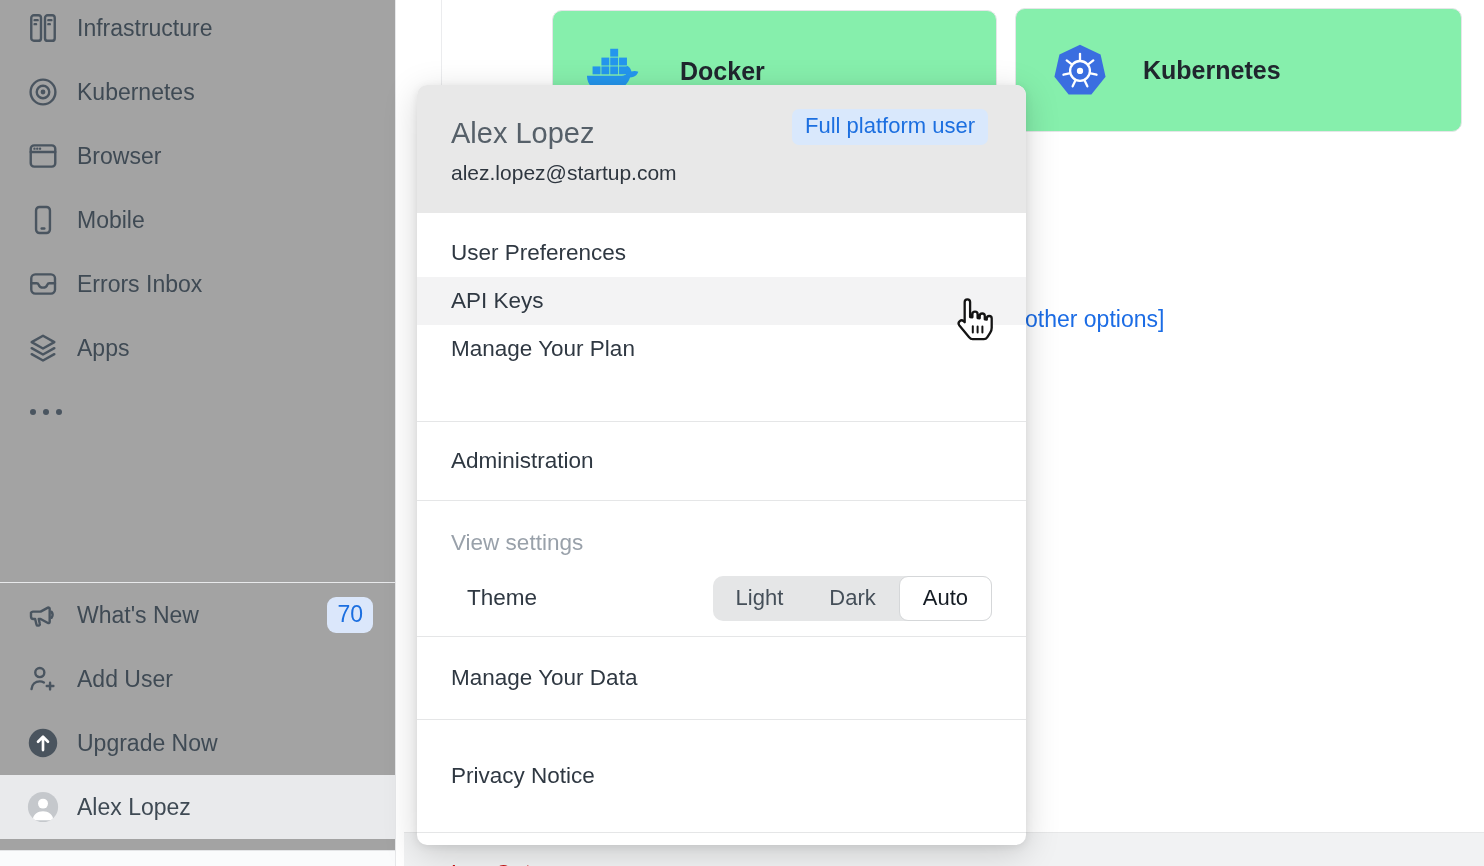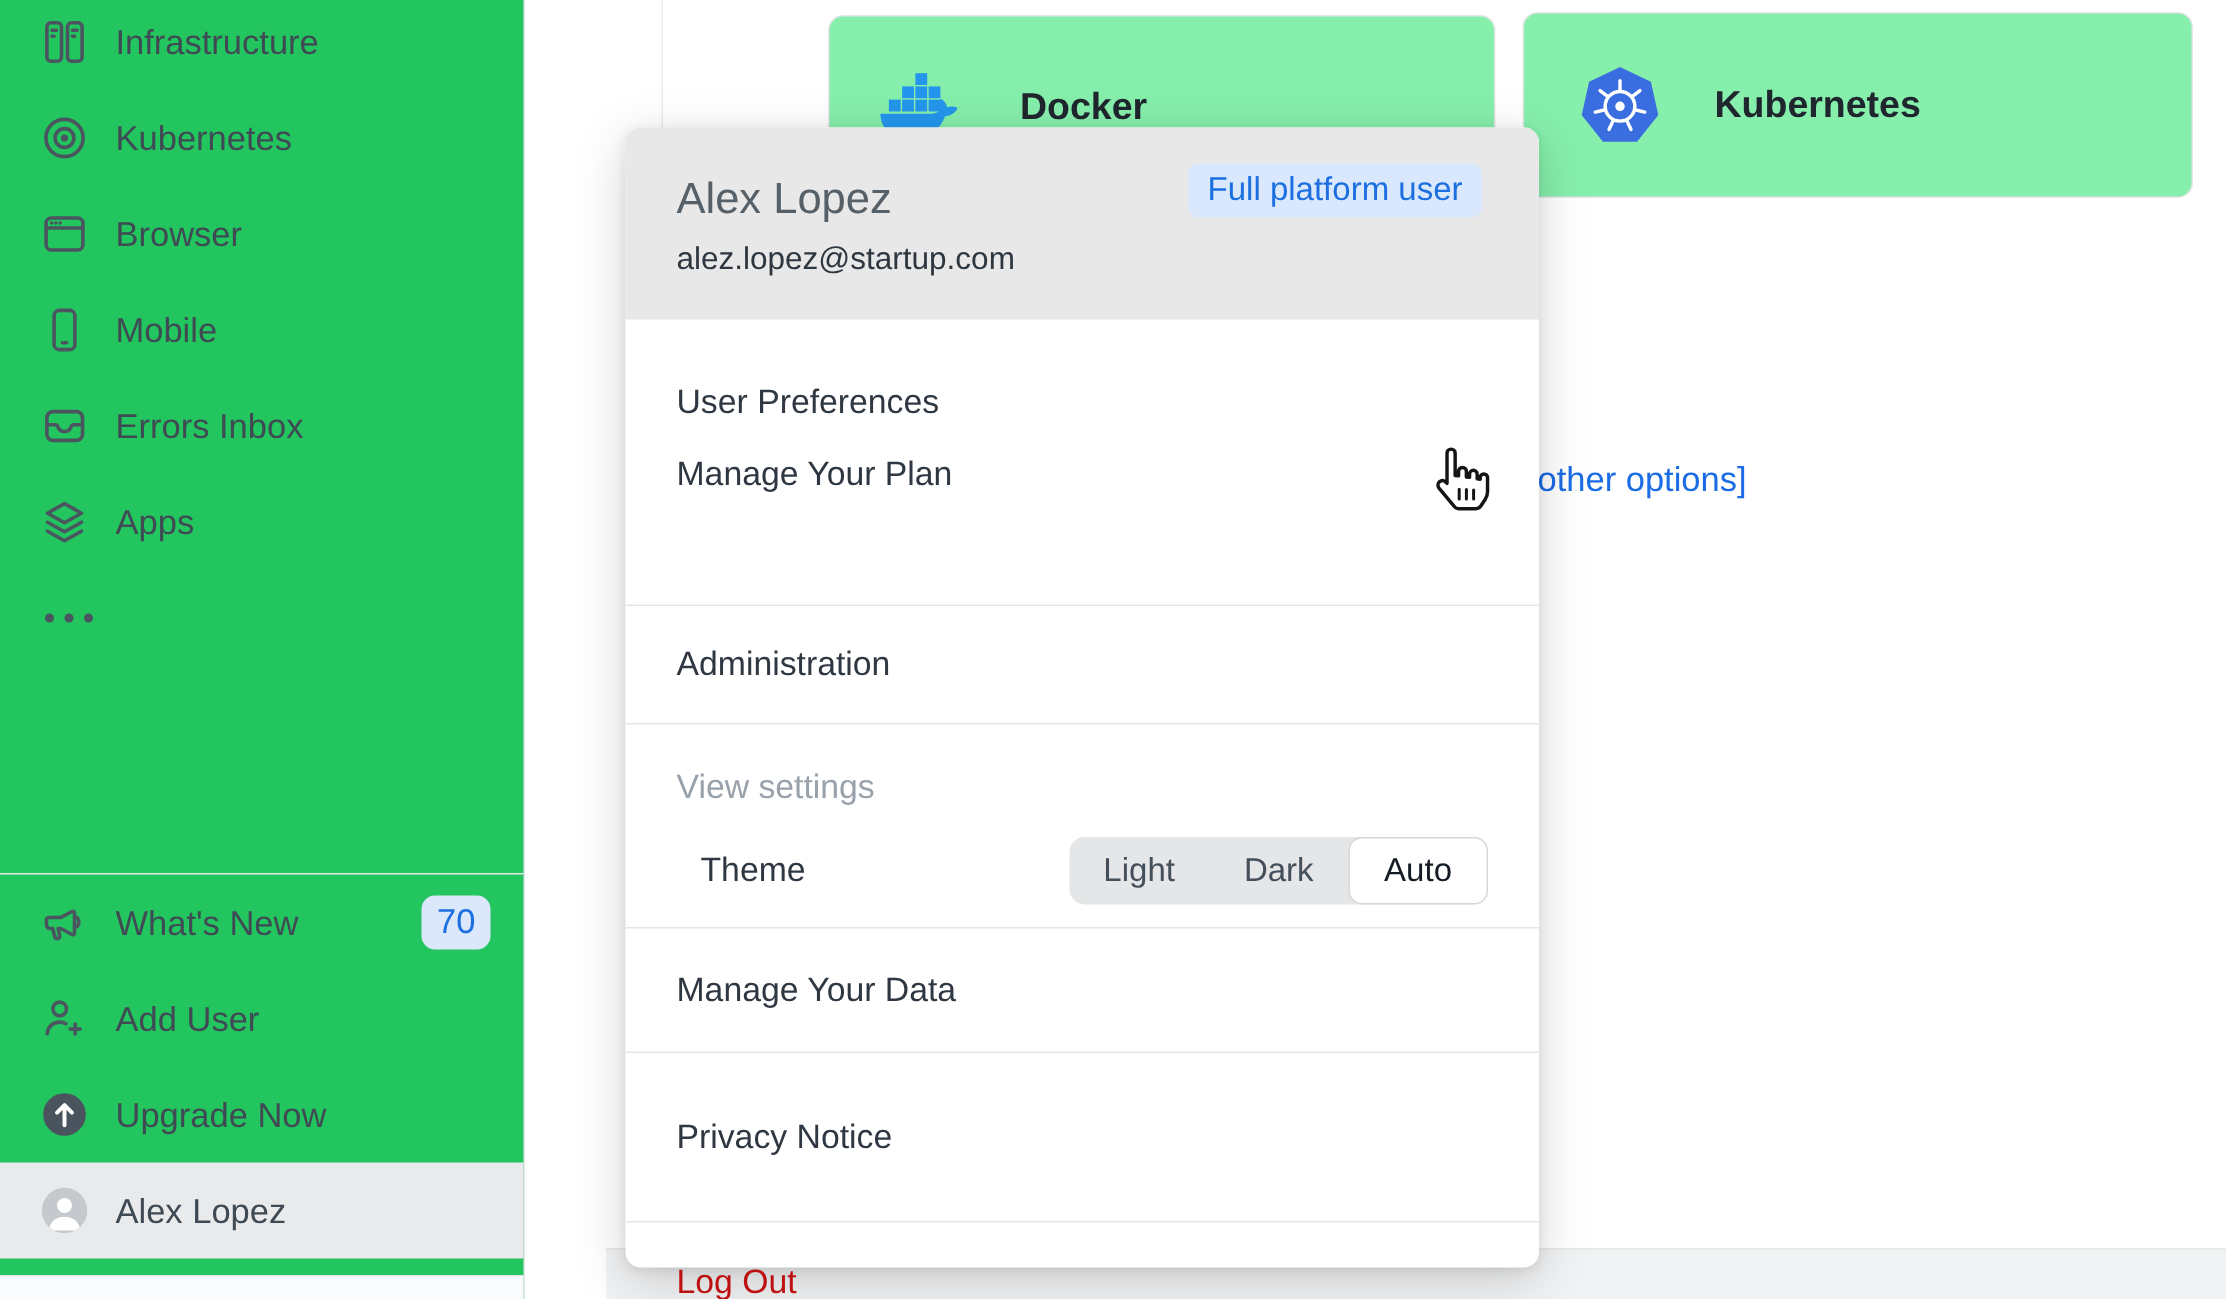--- a/index.html
+++ b/index.html
@@ -1,22 +1,22 @@
 <!DOCTYPE html>
 <html><head>
 <meta charset="utf-8">
 <style>
   * { margin:0; padding:0; box-sizing:border-box; }
   html,body { width:1484px; height:866px; overflow:hidden; background:#fff;
               font-family:"Liberation Sans","DejaVu Sans",sans-serif; }
   .stage { position:relative; width:1484px; height:866px; background:#fff; }
 
   
-  .sidebar { position:absolute; left:0; top:0; width:350px; height:866px;
-             background:#22c55e; border-right:1px solid #e7e8ea; z-index:2; }
+  .sidebar { position:absolute; left:0; top:0; width:396px; height:866px;
+             background:#a3a3a3; border-right:1px solid #e7e8ea; z-index:2; }
   .side-list { position:absolute; left:0; top:-4px; right:0; }
   .side-item { height:64px; display:flex; align-items:center; padding-left:26px;
                color:#3f4a54; font-size:23px; cursor:pointer; }
   .side-item .icn { width:34px; height:34px; margin-right:17px; flex:0 0 34px;
                     display:flex; align-items:center; justify-content:center; color:#4a5560; }
   .side-item svg { width:32px; height:32px; stroke:#4a5560; fill:none;
                    stroke-width:1.8; stroke-linecap:round; stroke-linejoin:round; }
   .side-more { height:64px; display:flex; align-items:center; padding-left:30px; gap:7px; cursor:pointer; }
   .side-more i { width:6px; height:6px; border-radius:50%; background:#4a5560; }
   .side-footer { position:absolute; left:0; top:582px; right:0; border-top:1px solid #e8e9eb; }
@@ -47,21 +47,21 @@
   .dropdown { position:absolute; left:417px; top:85px; width:609px; height:760px;
               background:#fff; border-radius:10px; z-index:10;
               box-shadow:0 8px 34px rgba(0,0,0,.17), 0 2px 8px rgba(0,0,0,.08); }
   .dd-header { position:relative; height:128px; background:#e8e8e8; border-radius:10px 10px 0 0; }
   .dd-name  { position:absolute; left:34px; top:32px; font-size:29px; color:#566069; }
   .dd-email { position:absolute; left:34px; top:76px; font-size:21px; color:#2e363f; }
   .dd-badge { position:absolute; right:38px; top:24px; background:#d9e8fc; color:#1c6fe0;
               font-size:22px; padding:4px 13px 6px; border-radius:7px; }
   .dd-section { border-top:1px solid #e5e6e7; }
   .dd-section.first { border-top:none; }
-  .sec-a { padding:31px 0; }
+  .sec-a { padding:16px 0; }
   .sec-b { padding:15px 0;margin-top:32px; }
   .sec-c { padding:28px 0 14px; }
   .sec-d { padding:17px 0; }
   .sec-e { padding:32px 0; }
   .sec-f { padding:16px 0 15px; }
   .dd-item { height:48px; line-height:48px; padding:0 34px; font-size:22.5px;
              color:#2f3842; cursor:pointer; }
   .dd-item.hovered { background:#f3f3f4; }
   .dd-item.danger { color:#bd1111; }
   .dd-label { padding:0 34px; height:27px; line-height:27px; font-size:22.5px; color:#99a1aa; }
@@ -260,20 +260,21 @@
   <div class="dropdown">
 
     <div class="dd-header">
       <div class="dd-name">Alex Lopez</div>
       <div class="dd-email">alez.lopez@startup.com</div>
       <div class="dd-badge">Full platform user</div>
     </div>
 
     <div class="dd-section first sec-a">
       <div class="dd-item">User Preferences</div>
+      <div class="dd-item hovered">API Keys</div>
       <div class="dd-item">Manage Your Plan</div>
     </div>
 
     <div class="dd-section sec-b">
       <div class="dd-item">Administration</div>
     </div>
 
     <div class="dd-section sec-c">
       <div class="dd-label">View settings</div>
       <div class="theme-row">

